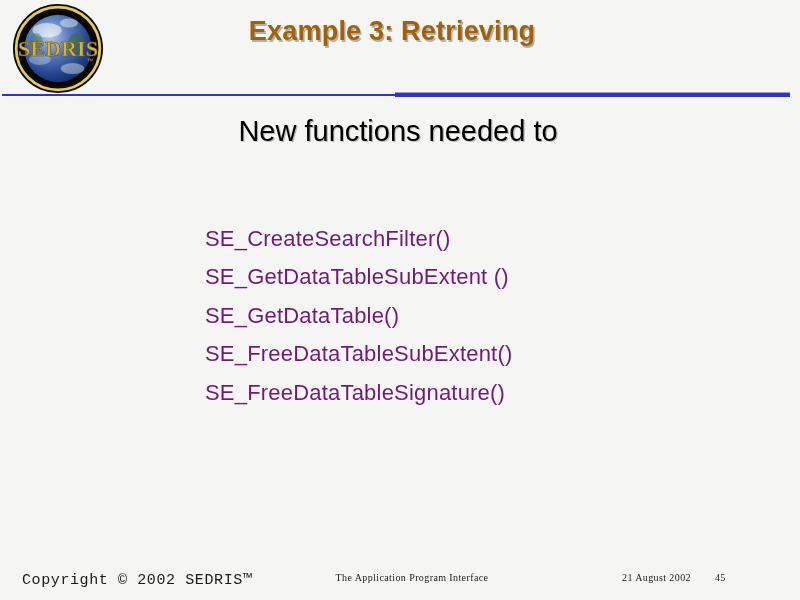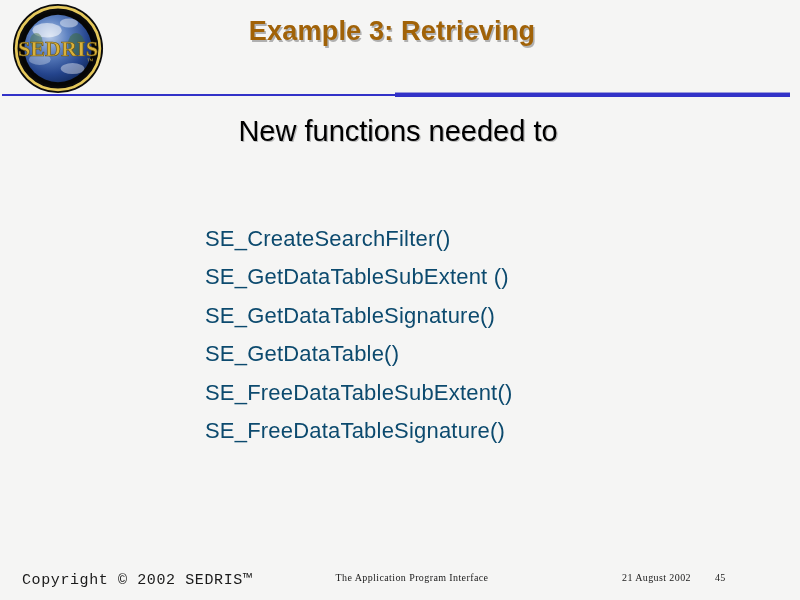--- a/index.html
+++ b/index.html
@@ -60,21 +60,21 @@
     color: #000;
     line-height: 39px;
     text-shadow: 1.2px 1.2px 0 #bcbcbc;
   }
 
   
   .func-list {
     position: absolute;
     left: 205px; top: 220px;
     font-size: 22px;
-    color: #0c4a6e;
+    color: #701a75;
     line-height: 38.4px;
     letter-spacing: 0.2px;
   }
   .func-item { white-space: pre; }
 
   
   .footer-copyright {
     position: absolute;
     left: 22px; top: 572px;
     font-family: Liberation Mono, monospace;
@@ -139,21 +139,20 @@
   <div class="rule-thin"></div>
   <div class="rule-thick"></div>
 
   <div class="subtitle">
     <div>New functions needed to</div>
   </div>
 
   <div class="func-list">
     <div class="func-item">SE_CreateSearchFilter()</div>
     <div class="func-item">SE_GetDataTableSubExtent ()</div>
-    <div class="func-item">SE_GetDataTableSignature()</div>
     <div class="func-item">SE_GetDataTable()</div>
     <div class="func-item">SE_FreeDataTableSubExtent()</div>
     <div class="func-item">SE_FreeDataTableSignature()</div>
   </div>
 
   <div class="footer-copyright">Copyright © 2002 SEDRIS™</div>
   <div class="footer-center">The Application Program Interface</div>
   <div class="footer-right">
     <span>21 August 2002</span><span class="slide-num">45</span>
   </div>

